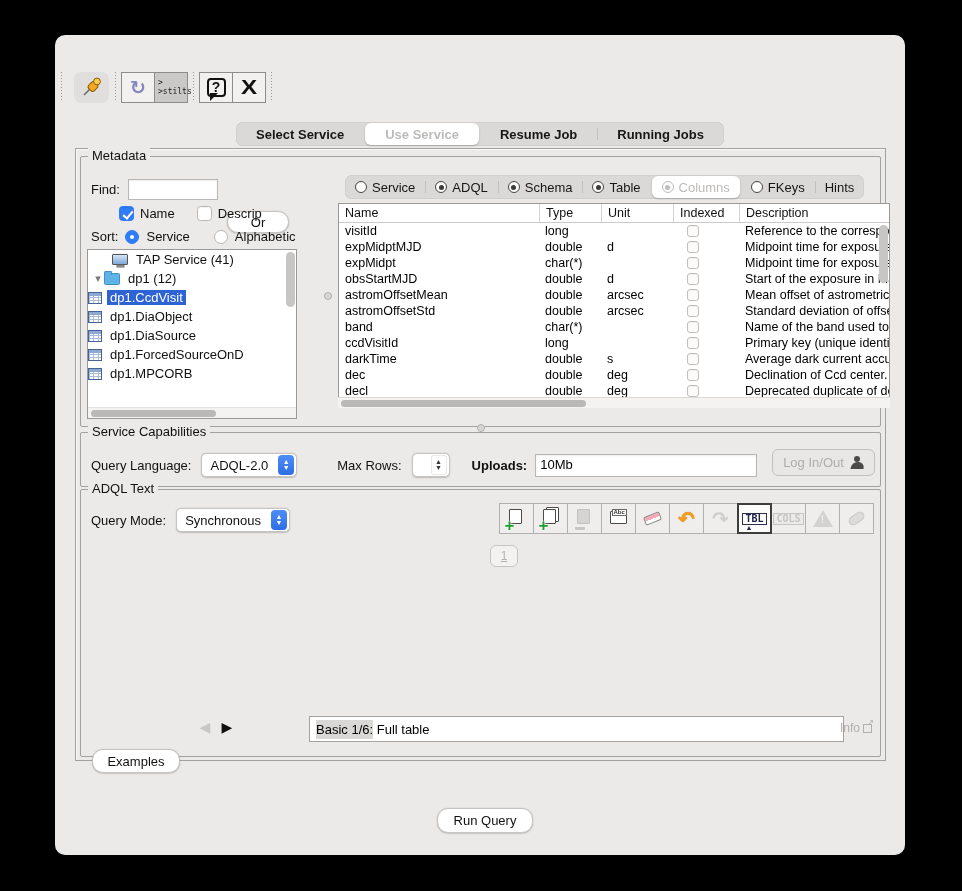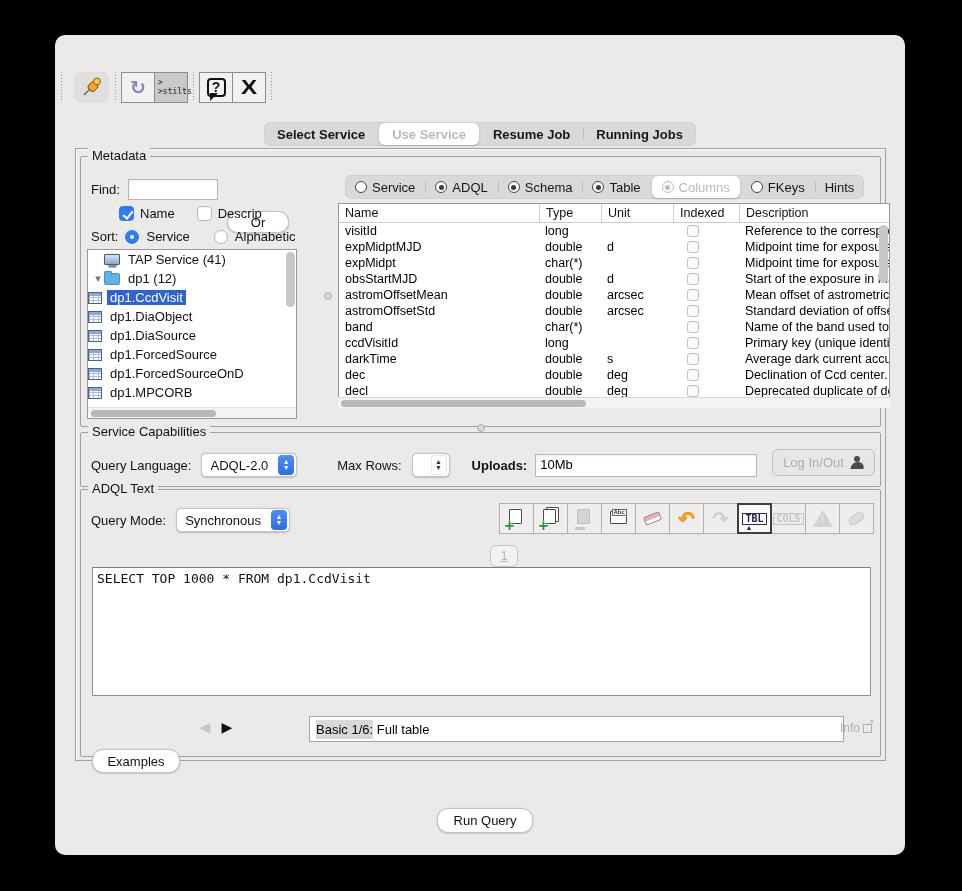--- a/index.html
+++ b/index.html
@@ -25,21 +25,21 @@
   .pinbtn { width:35px; background:#E1DFDD; border-radius:7px; margin-left:7px; }
   .boxbtn { width:34px; border:1px solid #8f8d8b; background:#F3F1EF; margin-right:-1px; }
   .boxbtn.graybg { background:#CBC9C7; }
   .refresh-glyph { font-size:19px; font-weight:bold; color:#8886BF; line-height:1; }
   .stilts-txt { font-family:"DejaVu Sans Mono",monospace; font-size:8px; line-height:9px; color:#222; text-align:left; width:100%; padding-left:3px; }
   .help-glyph { font-size:14px; font-weight:bold; color:#111; border:2px solid #111; border-radius:4px; width:19px; height:19px; line-height:15px; text-align:center; position:relative; }
   .help-glyph::after { content:''; position:absolute; left:1px; bottom:-6px; border:4px solid transparent; border-top-color:#111; border-left-color:#111; }
   .close-glyph { font-size:21px; font-weight:900; color:#111; transform:scaleX(1.15); }
   
   .seg-bar { display:inline-flex; align-items:stretch; background:#DBD9D7; border-radius:7px; height:24px; box-shadow:inset 0 0 0 0.5px #C9C7C5; }
-  .seg { display:flex; align-items:center; gap:5px; padding:0 13px; font-size:13px; font-weight:600; color:#161616; position:relative; border-radius:6px; white-space:nowrap; }
+  .seg { display:flex; align-items:center; gap:5px; padding:0 20px; font-size:13px; font-weight:600; color:#161616; position:relative; border-radius:6px; white-space:nowrap; }
   .seg + .seg::before { content:''; position:absolute; left:0; top:6px; bottom:6px; width:1px; background:#C2C0BE; }
   .seg.selected { background:#fff; box-shadow:0 1px 2px rgba(0,0,0,.22); color:#BDBBB9; margin:1px; }
   .seg.selected::before { display:none; }
   .seg.selected + .seg::before { display:none; }
   .maintabs { position:absolute; top:87px; left:0; width:100%; text-align:center; }
   
   .views .seg { font-weight:400; padding:0 10px; }
   .vradio { width:12px; height:12px; border-radius:50%; border:1px solid #444442; background:#FDFDFD; position:relative; flex:0 0 auto; }
   .vradio.r-filled::after { content:''; position:absolute; left:2.5px; top:2.5px; width:5px; height:5px; border-radius:50%; background:#3B3B39; }
   .seg.selected .vradio { border-color:#BFBDBB; }
@@ -64,21 +64,21 @@
   .cb.on::after { content:''; position:absolute; left:4.5px; top:1.5px; width:4px; height:8px; border:solid #fff; border-width:0 2px 2px 0; transform:rotate(40deg); }
   .gap18 { width:10px; }
   .sort-row { position:absolute; left:10px; top:72px; display:flex; align-items:center; gap:7px; font-size:13px; }
   .rb { width:14px; height:14px; border-radius:50%; background:#fff; border:1px solid #B9B7B5; position:relative; }
   .rb.on { background:#2F7CF6; border-color:#2F7CF6; }
   .rb.on::after { content:''; position:absolute; left:4px; top:4px; width:4px; height:4px; border-radius:50%; background:#fff; }
   
   .treebox { position:absolute; left:6px; top:92px; width:210px; height:170px; background:#fff; border:1px solid #9B9997; overflow:hidden; }
   .tree-item { height:19px; display:flex; align-items:center; font-size:13px; color:#111; white-space:nowrap; }
   .tree-item .chevron { width:12px; text-align:center; color:#7c7a78; font-size:11px; flex:0 0 auto; }
-  .tree-item.lvl0 { padding-left:16px; }
+  .tree-item.lvl0 { padding-left:16px;margin-left:8px; }
   .tree-item.lvl1 { padding-left:4px; }
   .tree-item.lvl2 { }
   .tree-icon { width:16px; height:13px; margin-right:5px; position:relative; flex:0 0 auto; }
   .tic-monitor { border:1px solid #555; border-radius:1px; height:11px; background:linear-gradient(#D5E6F8,#7FA8D9); }
   .tic-monitor::after { content:''; position:absolute; left:4px; bottom:-3px; width:7px; height:2px; background:#888; box-shadow:0 0 0 0.5px #666; }
   .tic-folder { background:#5FB2E8; border:1px solid #4890C4; border-radius:1.5px; height:12px; }
   .tic-folder::before { content:''; position:absolute; left:-1px; top:-3px; width:6px; height:3px; background:#5FB2E8; border:1px solid #4890C4; border-bottom:none; border-radius:1.5px 1.5px 0 0; }
   .tic-table { width:14px; height:12px; border:1px solid #44639C;
     background:linear-gradient(#8FA8D0 0 3px,rgba(0,0,0,0) 3px),
       repeating-linear-gradient(to right,#A8BCD8 0 1px,rgba(0,0,0,0) 1px 4.3px),
@@ -258,25 +258,20 @@
               <span class="tree-icon tic-table g-table"></span>
               <span class="tree-label">dp1.DiaObject</span>
             </div>
 
             <div class="tree-item lvl2">
 
               <span class="tree-icon tic-table g-table"></span>
               <span class="tree-label">dp1.DiaSource</span>
             </div>
 
-            <div class="tree-item lvl2">
-
-              <span class="tree-icon tic-table g-table"></span>
-              <span class="tree-label">dp1.ForcedSource</span>
-            </div>
 
             <div class="tree-item lvl2">
 
               <span class="tree-icon tic-table g-table"></span>
               <span class="tree-label">dp1.ForcedSourceOnD</span>
             </div>
 
             <div class="tree-item lvl2">
 
               <span class="tree-icon tic-table g-table"></span>
@@ -570,21 +565,20 @@
 
           <div class="aic disabled">
             <span class="glyph tic-capsule g-capsule">
               <span class="body"></span>
             </span>
           </div>
         </div>
 
       <div class="edit-tab">1</div>
 
-      <div class="adql-textarea">SELECT TOP 1000 * FROM dp1.CcdVisit</div>
 
       <div class="examples-row">
         <div class="pillbtn" id="examples-btn">Examples</div>
         <span class="nav-arrow" id="prev-arrow">◀</span>
         <span class="nav-arrow" id="next-arrow">▶</span>
         <div class="example-field">
           <span class="hl">Basic 1/6:</span><span> Full table</span>
         </div>
         <div class="info-link">
           <span>Info</span>

